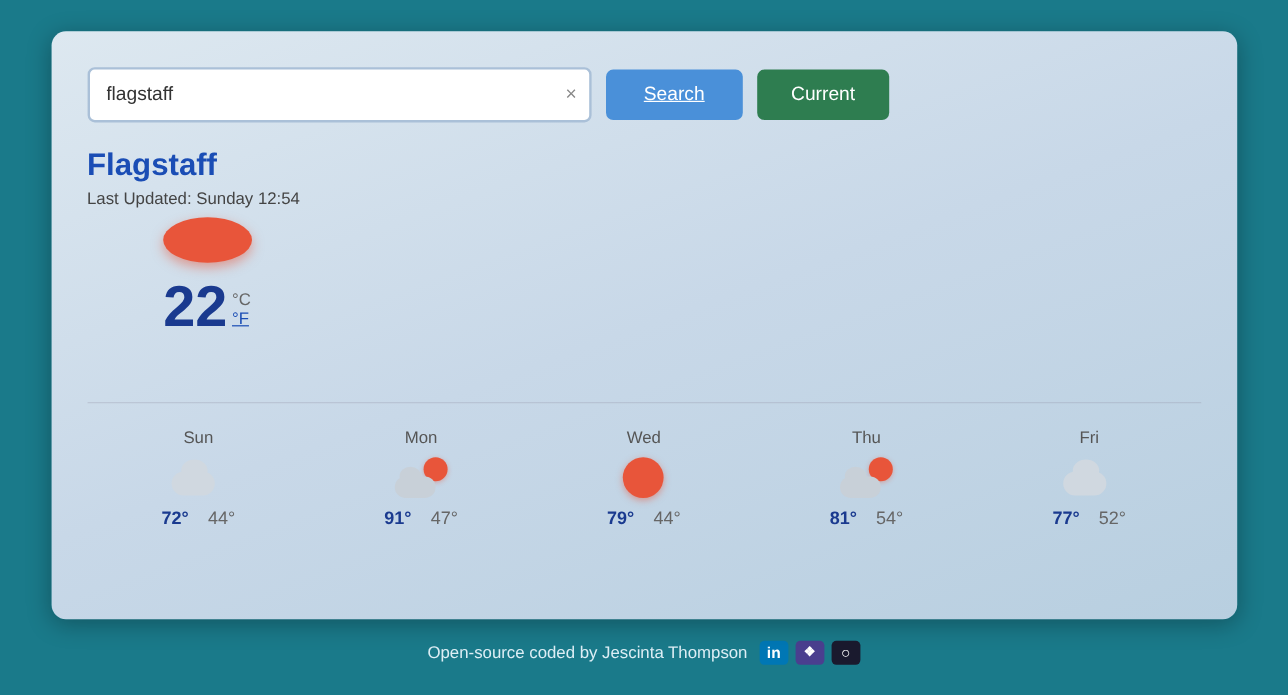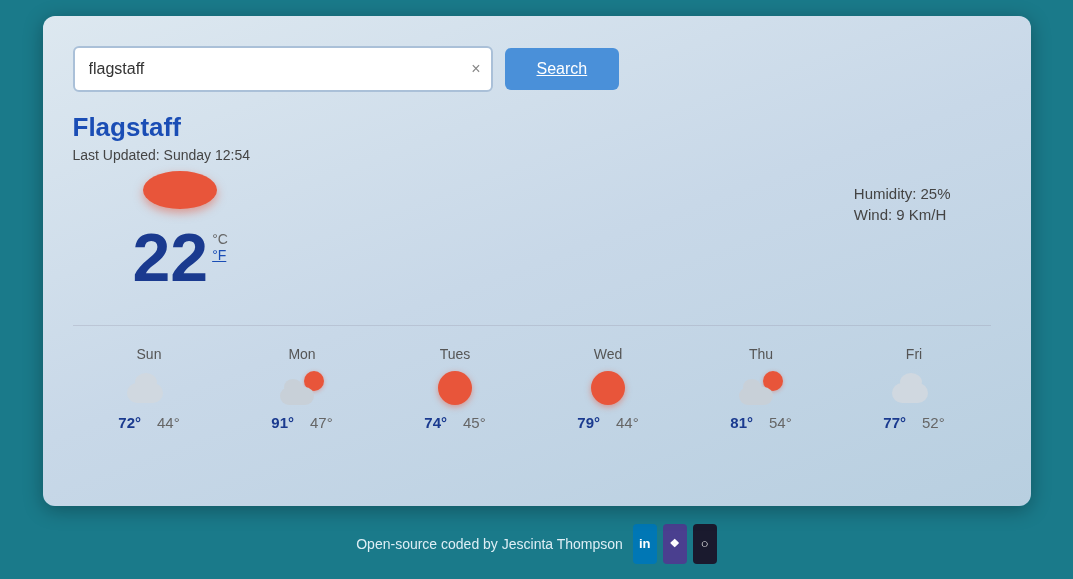--- a/index.html
+++ b/index.html
@@ -13,21 +13,21 @@
       min-height: 100vh;
       font-family: Arial, sans-serif;
       width: 1073px;
       height: 579px;
       overflow: hidden;
     }
 
     .app-container {
       background: linear-gradient(160deg, #dde8f0 0%, #c8d8e8 50%, #b8cfe0 100%);
       border-radius: 12px;
-      padding: 30px 40px 30px 30px;
+      padding: 30px 30px 30px 30px;
       width: 988px;
       min-height: 490px;
       box-shadow: 0 4px 20px rgba(0,0,0,0.3);
       position: relative;
     }
 
     .search-row {
       display: flex;
       align-items: center;
       gap: 12px;
@@ -139,21 +139,21 @@
       border-radius: 50%;
       box-shadow: 0 4px 10px rgba(232, 85, 58, 0.5);
     }
 
     .temp-unit-row {
       display: flex;
       align-items: flex-start;
     }
 
     .temp-value {
-      font-size: 68px;
+      font-size: 48px;
       font-weight: bold;
       color: #1a3a8f;
       line-height: 1;
     }
 
     .unit-selector {
       display: flex;
       flex-direction: column;
       margin-left: 4px;
       margin-top: 8px;
@@ -305,21 +305,21 @@
 
     .footer-links {
       display: inline-flex;
       gap: 6px;
       align-items: center;
       margin-left: 6px;
     }
 
     .footer-icon {
       width: 24px;
-      height: 40px;
+      height: 20px;
       border-radius: 4px;
       display: inline-flex;
       align-items: center;
       justify-content: center;
       font-size: 13px;
       font-weight: bold;
       cursor: pointer;
     }
 
     .linkedin-icon { background: #0077b5; color: white; }
@@ -330,43 +330,40 @@
 <body>
 
 <div class="app-container">
 
   <div class="search-row">
     <div class="search-input-wrapper">
       <input class="search-input" type="text" value="flagstaff" style="">
       <button class="clear-btn">×</button>
     </div>
     <button class="search-btn">Search</button>
+    <button class="current-btn">Current</button>
   </div>
 
   <div class="city-name">Flagstaff</div>
   <div class="last-updated">Last Updated: Sunday 12:54</div>
 
   <div class="weather-main">
     <div class="weather-icon-temp">
       <div class="sun-icon">
         <div class="sun-ellipse"></div>
       </div>
       <div class="temp-unit-row">
         <div class="temp-value">22</div>
         <div class="unit-selector">
           <span class="unit-c">°C</span>
           <span class="unit-f">°F</span>
         </div>
       </div>
     </div>
 
-    <div class="humidity-wind">
-      <p>Humidity: 25%</p>
-      <p>Wind: 9 Km/H</p>
-    </div>
   </div>
 
   <div class="forecast-row">
 
     <div class="forecast-day">
       <span class="day-label">Sun</span>
       <div class="forecast-icon">
         <div class="icon-cloudy">
           <div class="cloud-top"></div>
           <div class="cloud-main"></div>
@@ -386,30 +383,20 @@
           <div class="pc-cloud-top"></div>
           <div class="pc-cloud"></div>
         </div>
       </div>
       <div class="temps">
         <span class="temp-high">91°</span>
         <span class="temp-low">47°</span>
       </div>
     </div>
 
-    <div class="forecast-day">
-      <span class="day-label">Tues</span>
-      <div class="forecast-icon">
-        <div class="icon-sun-sm"></div>
-      </div>
-      <div class="temps">
-        <span class="temp-high">74°</span>
-        <span class="temp-low">45°</span>
-      </div>
-    </div>
 
     <div class="forecast-day">
       <span class="day-label">Wed</span>
       <div class="forecast-icon">
         <div class="icon-sun-sm"></div>
       </div>
       <div class="temps">
         <span class="temp-high">79°</span>
         <span class="temp-low">44°</span>
       </div>

